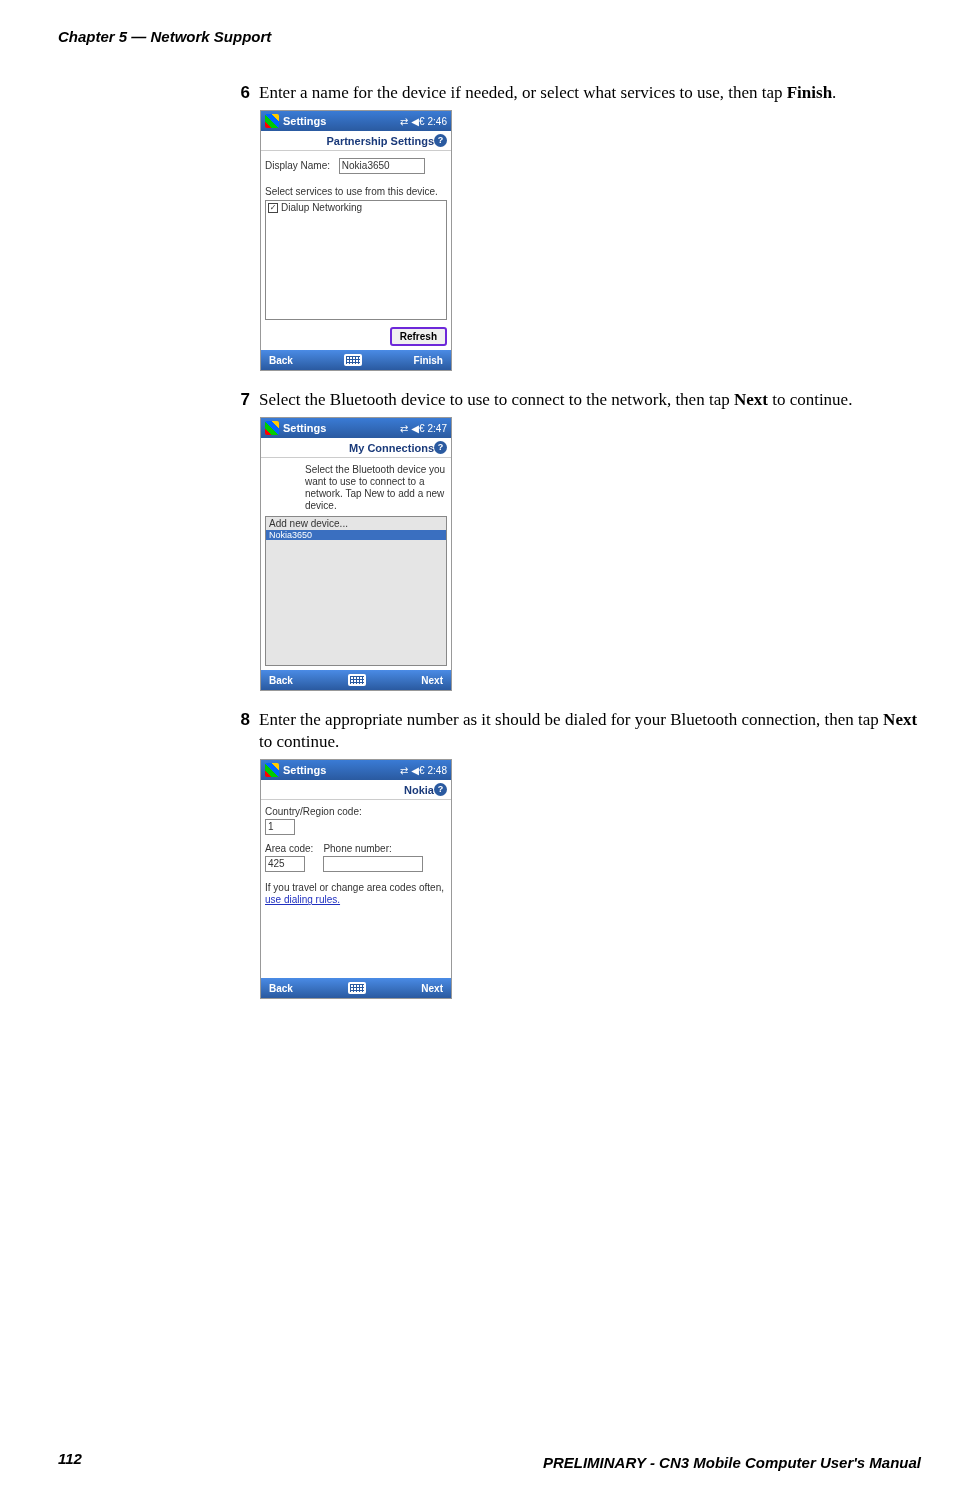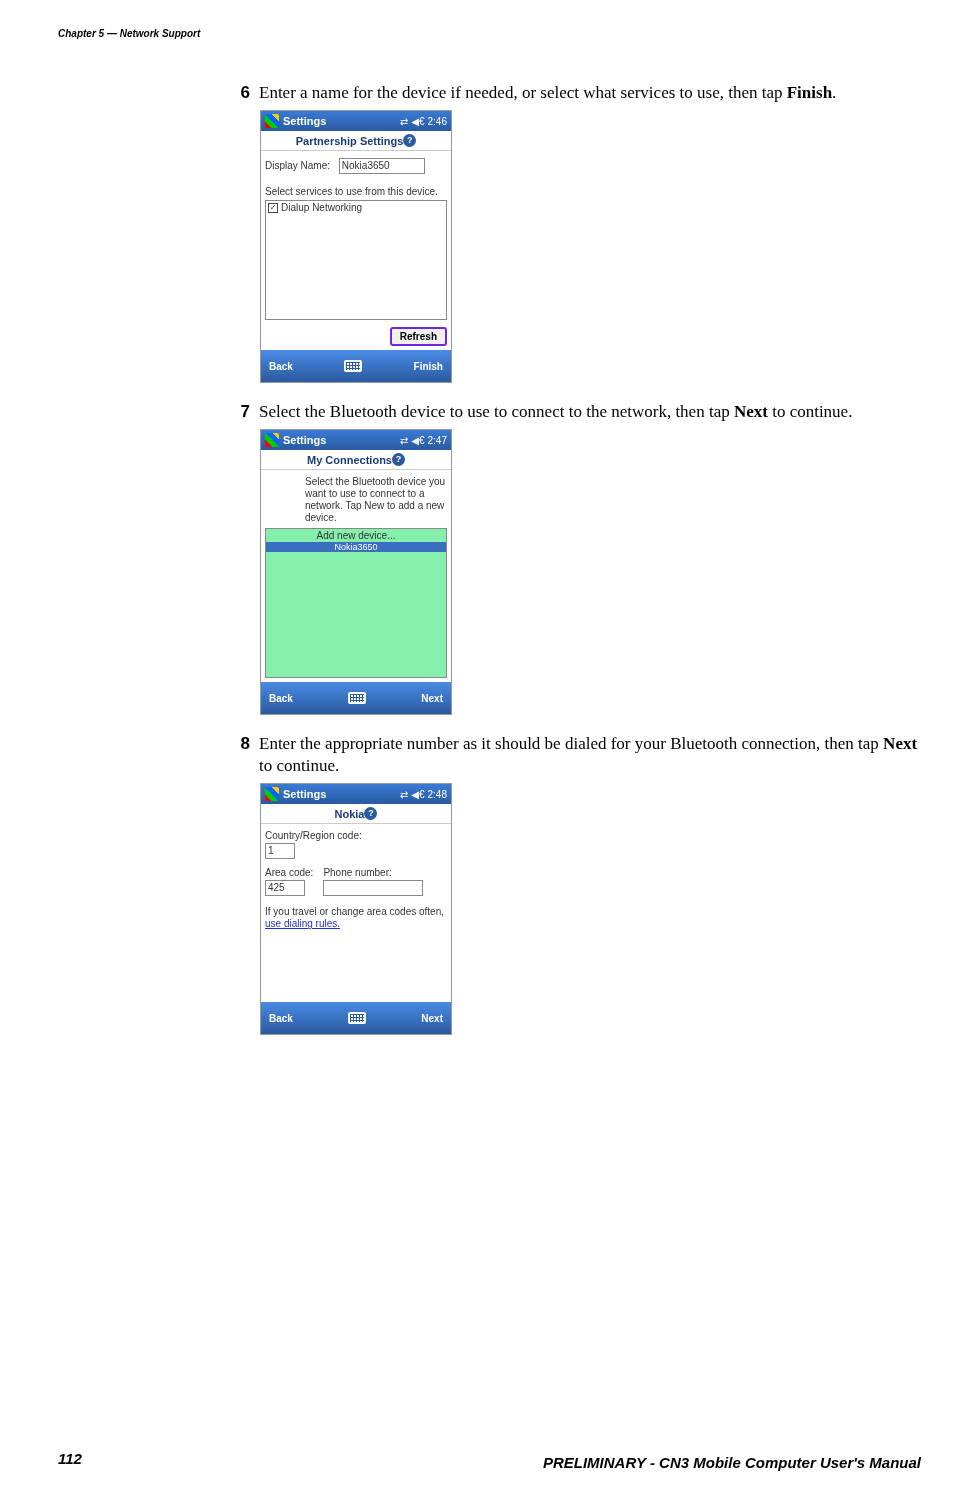--- a/index.html
+++ b/index.html
@@ -11,21 +11,21 @@
     position: relative;
     color: #000;
   }
   .header-chapter {
     position: absolute;
     top: 28px;
     left: 58px;
     font-family: Arial, Helvetica, sans-serif;
     font-weight: bold;
     font-style: italic;
-    font-size: 10px;
+    font-size: 15px;
   }
   .content {
     position: absolute;
     top: 82px;
     left: 230px;
     width: 700px;
   }
   .step {
     margin-bottom: 8px;
   }
@@ -78,21 +78,21 @@
   .ss-status { display: flex; gap: 3px; align-items: center; font-size: 10px; }
   .ss-icon-swap { font-size: 10px; }
   .ss-icon-vol { font-size: 10px; }
   .ss-subtitle {
     background: #fff;
     color: #1a3a7a;
     font-weight: bold;
     padding: 3px 4px;
     border-bottom: 1px solid #ccc;
     display: flex;
-    justify-content: center;
+    justify-content: flex-end;
     align-items: center;
     font-size: 11px;
   }
   .ss-help {
     width: 13px; height: 13px;
     background: #2a5aa0;
     color: #fff;
     border-radius: 50%;
     text-align: center;
     line-height: 13px;
@@ -150,41 +150,40 @@
   }
   .ss-bottombar {
     background: linear-gradient(to bottom, #4a8be5 0%, #2a5aa0 100%);
     color: #fff;
     display: flex;
     justify-content: space-between;
     align-items: center;
     padding: 3px 8px;
     font-size: 10px;
     font-weight: bold;
-    height: 32px;
+    height: 20px;
   }
   .ss-kb-icon {
     width: 18px; height: 12px;
     background: #fff;
     border-radius: 2px;
     position: relative;
   }
   .ss-kb-icon::after {
     content: "";
     position: absolute;
     inset: 2px;
     background: repeating-linear-gradient(to right, #2a5aa0 0 1px, transparent 1px 3px),
                 repeating-linear-gradient(to bottom, #2a5aa0 0 1px, transparent 1px 3px);
   }
   .ss-list-plain {
     border: 1px solid #888;
     min-height: 150px;
-    background: #86efac;
-    font-size: 10px;
-    text-align: center;
+    background: #e5e5e5;
+    font-size: 10px;
   }
   .ss-list-item-new {
     padding: 1px 3px;
     border-bottom: 0;
   }
   .ss-list-item-sel {
     background: #3a6fc0;
     color: #fff;
     padding: 0 3px;
     font-size: 9px;

